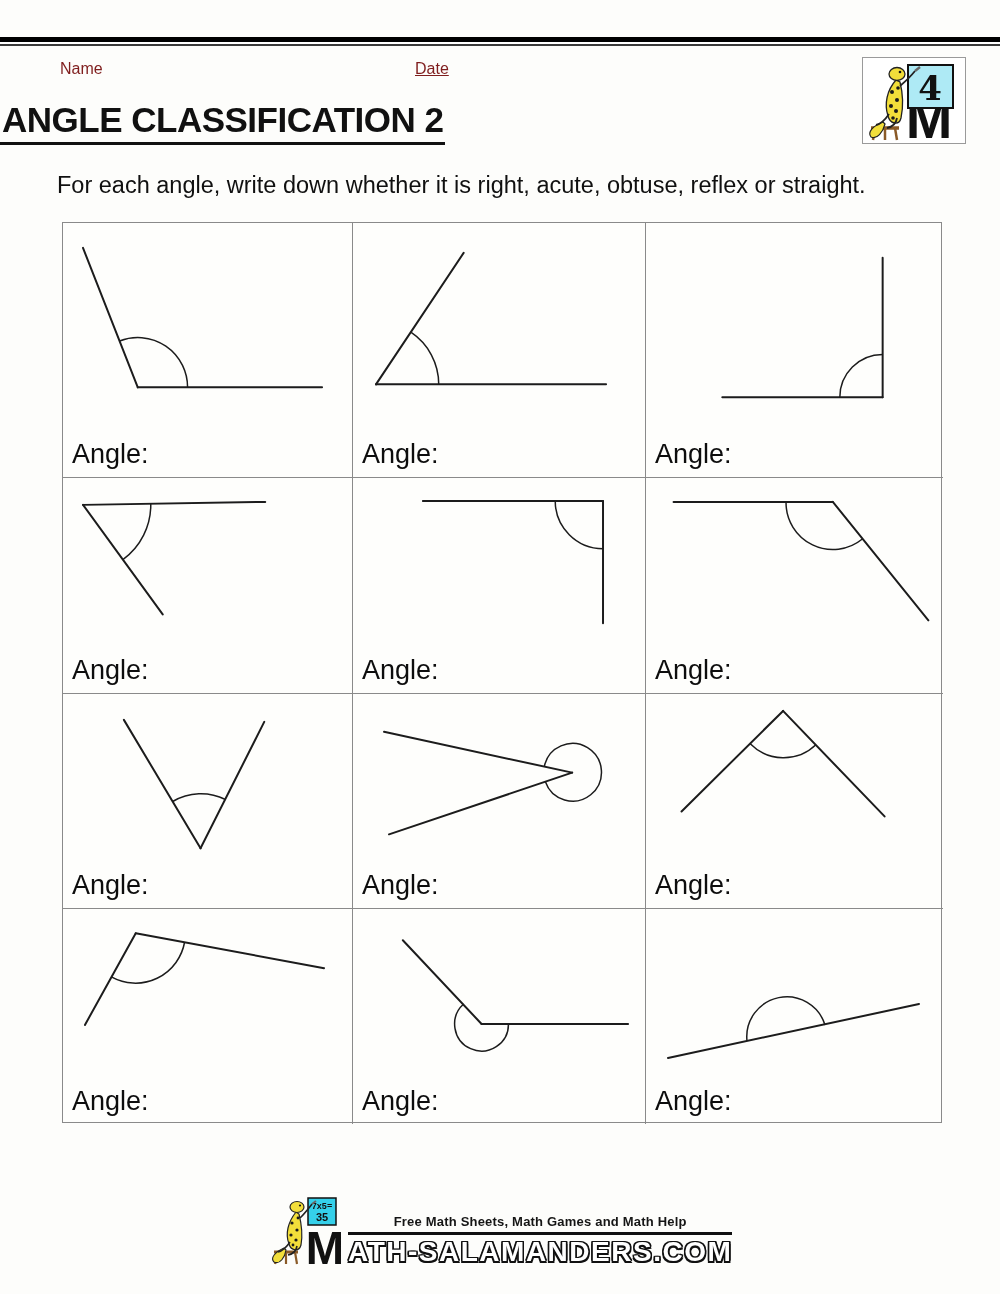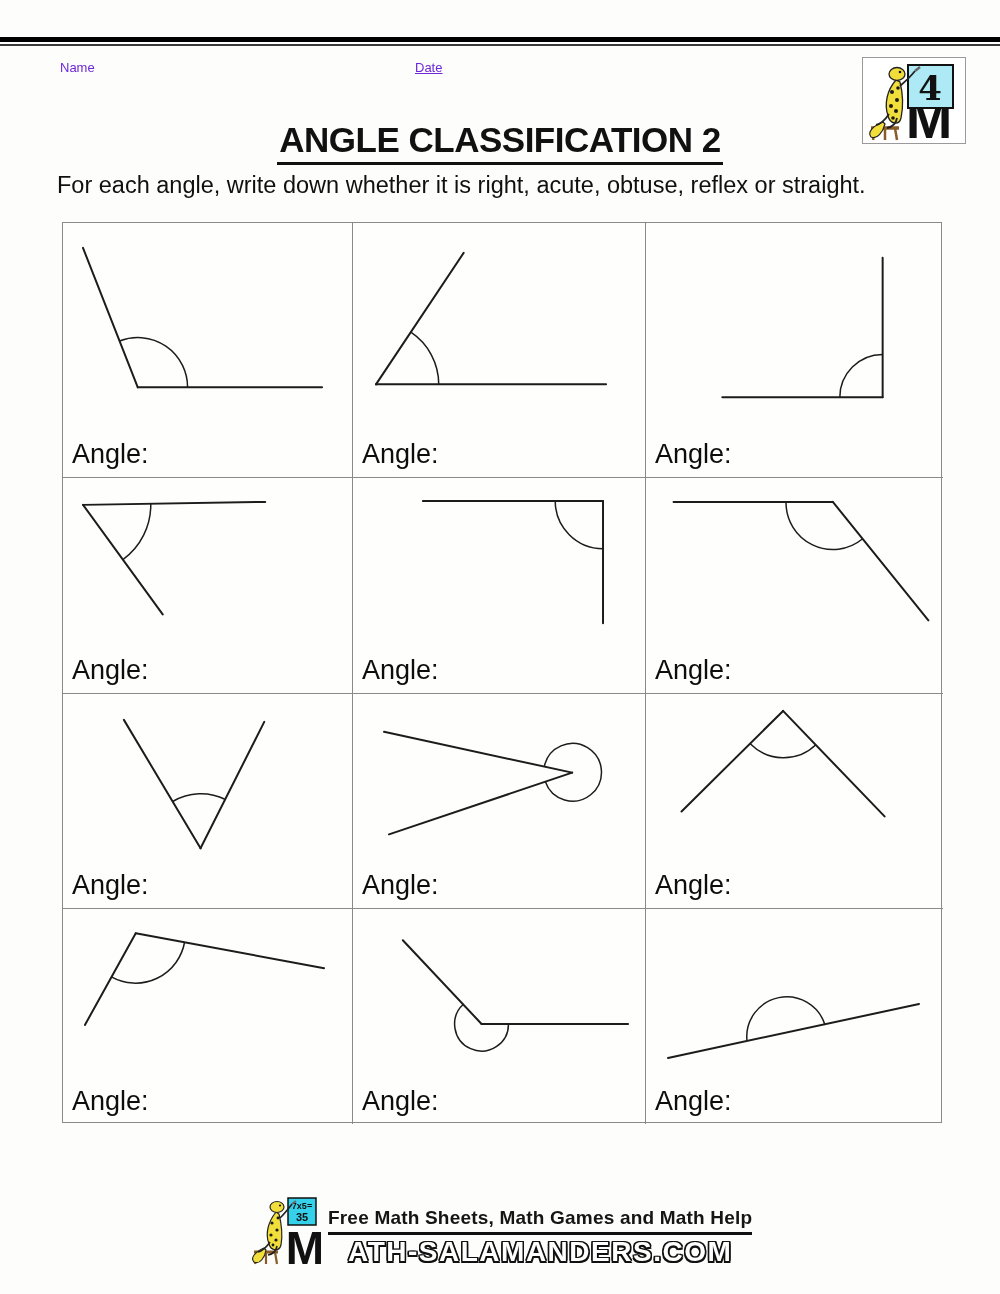--- a/index.html
+++ b/index.html
@@ -2,25 +2,25 @@
 <html><head>
 <meta charset="utf-8">
 <style>
   html,body{margin:0;padding:0;}
   body{width:1000px;height:1294px;position:relative;background:#fdfdfb;
        font-family:"Liberation Sans",sans-serif;color:#111;overflow:hidden;}
 
   .top-rule{position:absolute;top:37px;left:0;width:100%;height:2px;
             background:#fff;border-top:5px solid #000;border-bottom:2px solid #3a3a3a;}
 
-  .meta-label{position:absolute;top:60px;font-size:13px;color:#6d28d9;}
+  .meta-label{position:absolute;top:60px;font-size:16px;color:#7f1d1d;}
   .name-label{left:60px;}
   .date-label{left:415px;text-decoration:underline;}
 
-  .title-wrap{position:absolute;top:100px;left:0;width:100%;text-align:center;margin-top:20px;}
+  .title-wrap{position:absolute;top:100px;left:0;width:100%;}
   .title{display:inline-block;font-size:35px;font-weight:600;letter-spacing:-0.5px;
          border-bottom:3px solid #111;padding:0 2px 2px 2px;}
 
   .instruction{position:absolute;top:172px;left:57px;font-size:23.5px;color:#101010;
                white-space:nowrap;}
   .instruction b{font-weight:400;}
 
   .badge{position:absolute;left:862px;top:57px;width:102px;height:85px;
          border:1px solid #9a9a9a;background:#fff;}
   .badge svg{width:100%;height:100%;display:block;}
@@ -37,21 +37,21 @@
   .arc{stroke:#1c1c1c;stroke-width:1.5;fill:none;}
   .angle-label{position:absolute;left:9px;bottom:7px;font-size:27px;color:#0d0d0d;}
 
   .footer{position:absolute;top:1196px;left:0;width:100%;
           display:flex;justify-content:center;}
   .footer-inner{display:flex;align-items:flex-end;}
   .footer-salamander{width:72px;height:72px;position:relative;z-index:2;}
   .site-lead{font-size:46px;font-weight:900;line-height:0.82;color:#111;
              margin-left:-34px;position:relative;z-index:1;}
   .footer-right{display:flex;flex-direction:column;align-items:center;margin-left:4px;}
-  .tagline{font-size:19px;font-weight:700;color:#151515;letter-spacing:0.2px;}
+  .tagline{font-size:13px;font-weight:700;color:#151515;letter-spacing:0.2px;}
   .footer-rule{height:3px;background:#101010;width:100%;margin-top:3px;}
   .site-rest{font-size:28px;font-weight:800;letter-spacing:1.5px;color:#fff;margin-top:1px;
              text-shadow:-1.5px -1.5px 0 #111,1.5px -1.5px 0 #111,-1.5px 1.5px 0 #111,
                           1.5px 1.5px 0 #111,0 -1.5px 0 #111,0 1.5px 0 #111,
                           -1.5px 0 0 #111,1.5px 0 0 #111;}
 </style>
 </head>
 <body>
 
 <div class="top-rule"></div>

